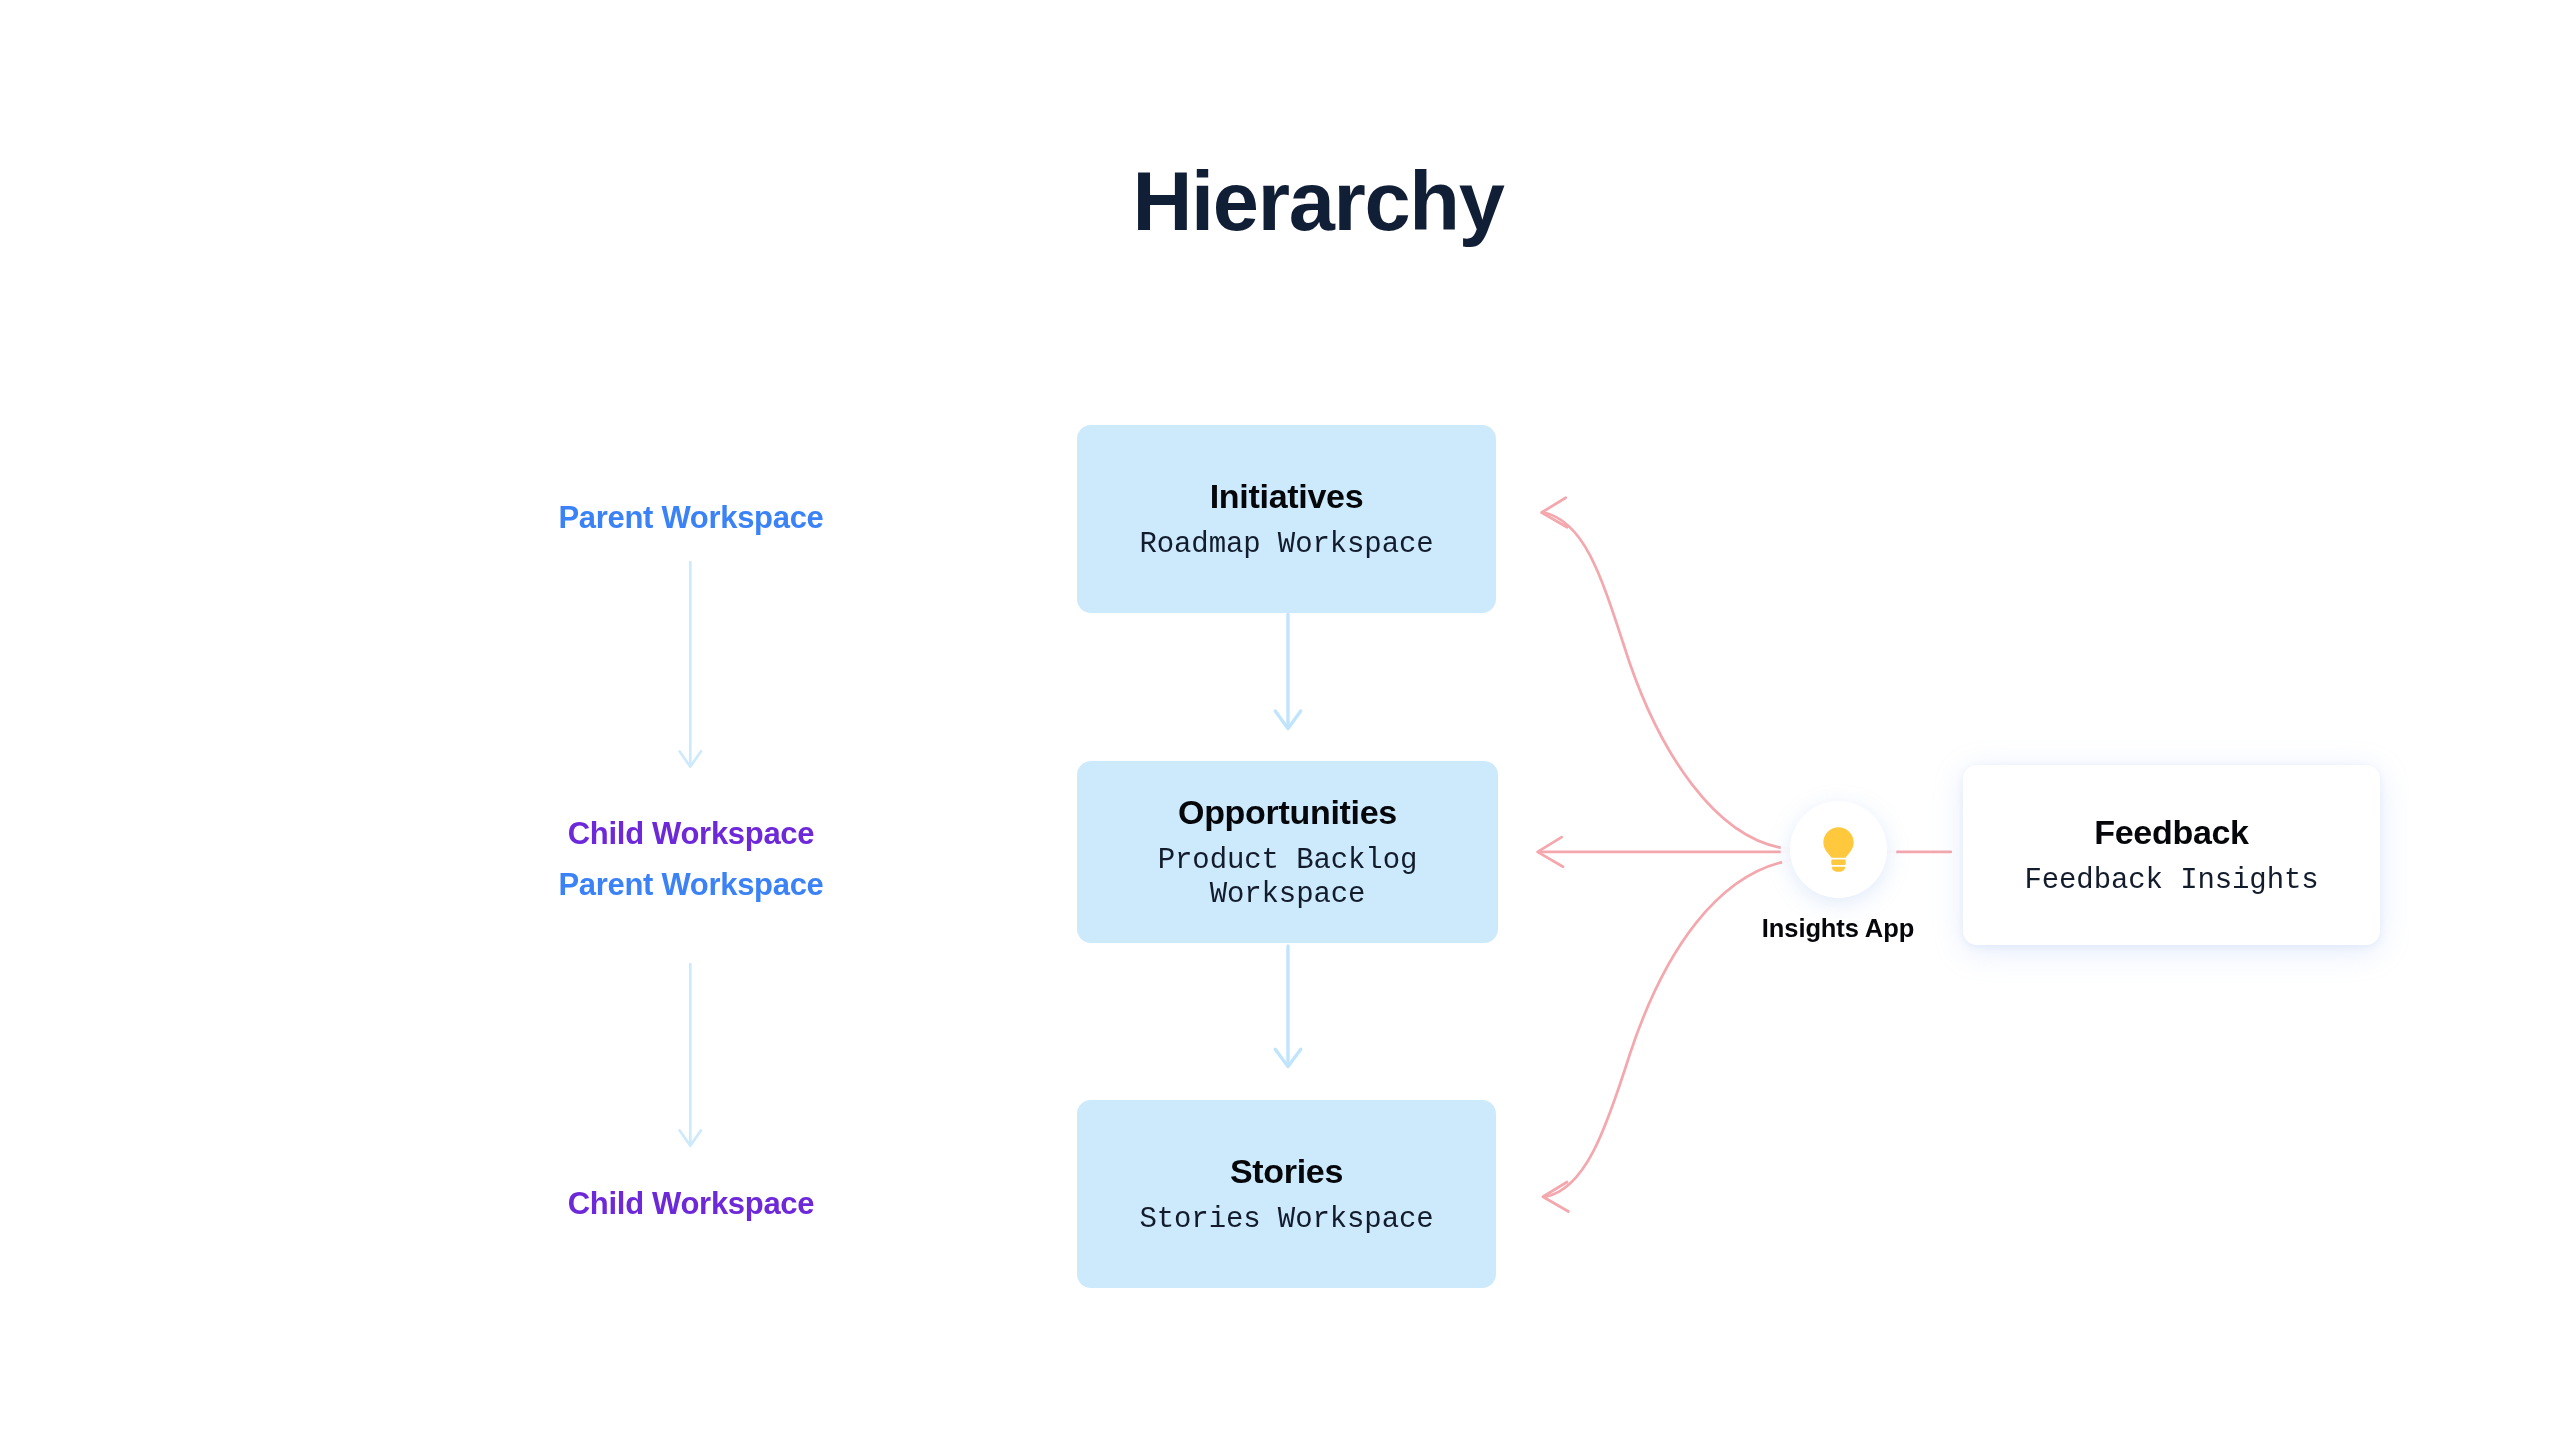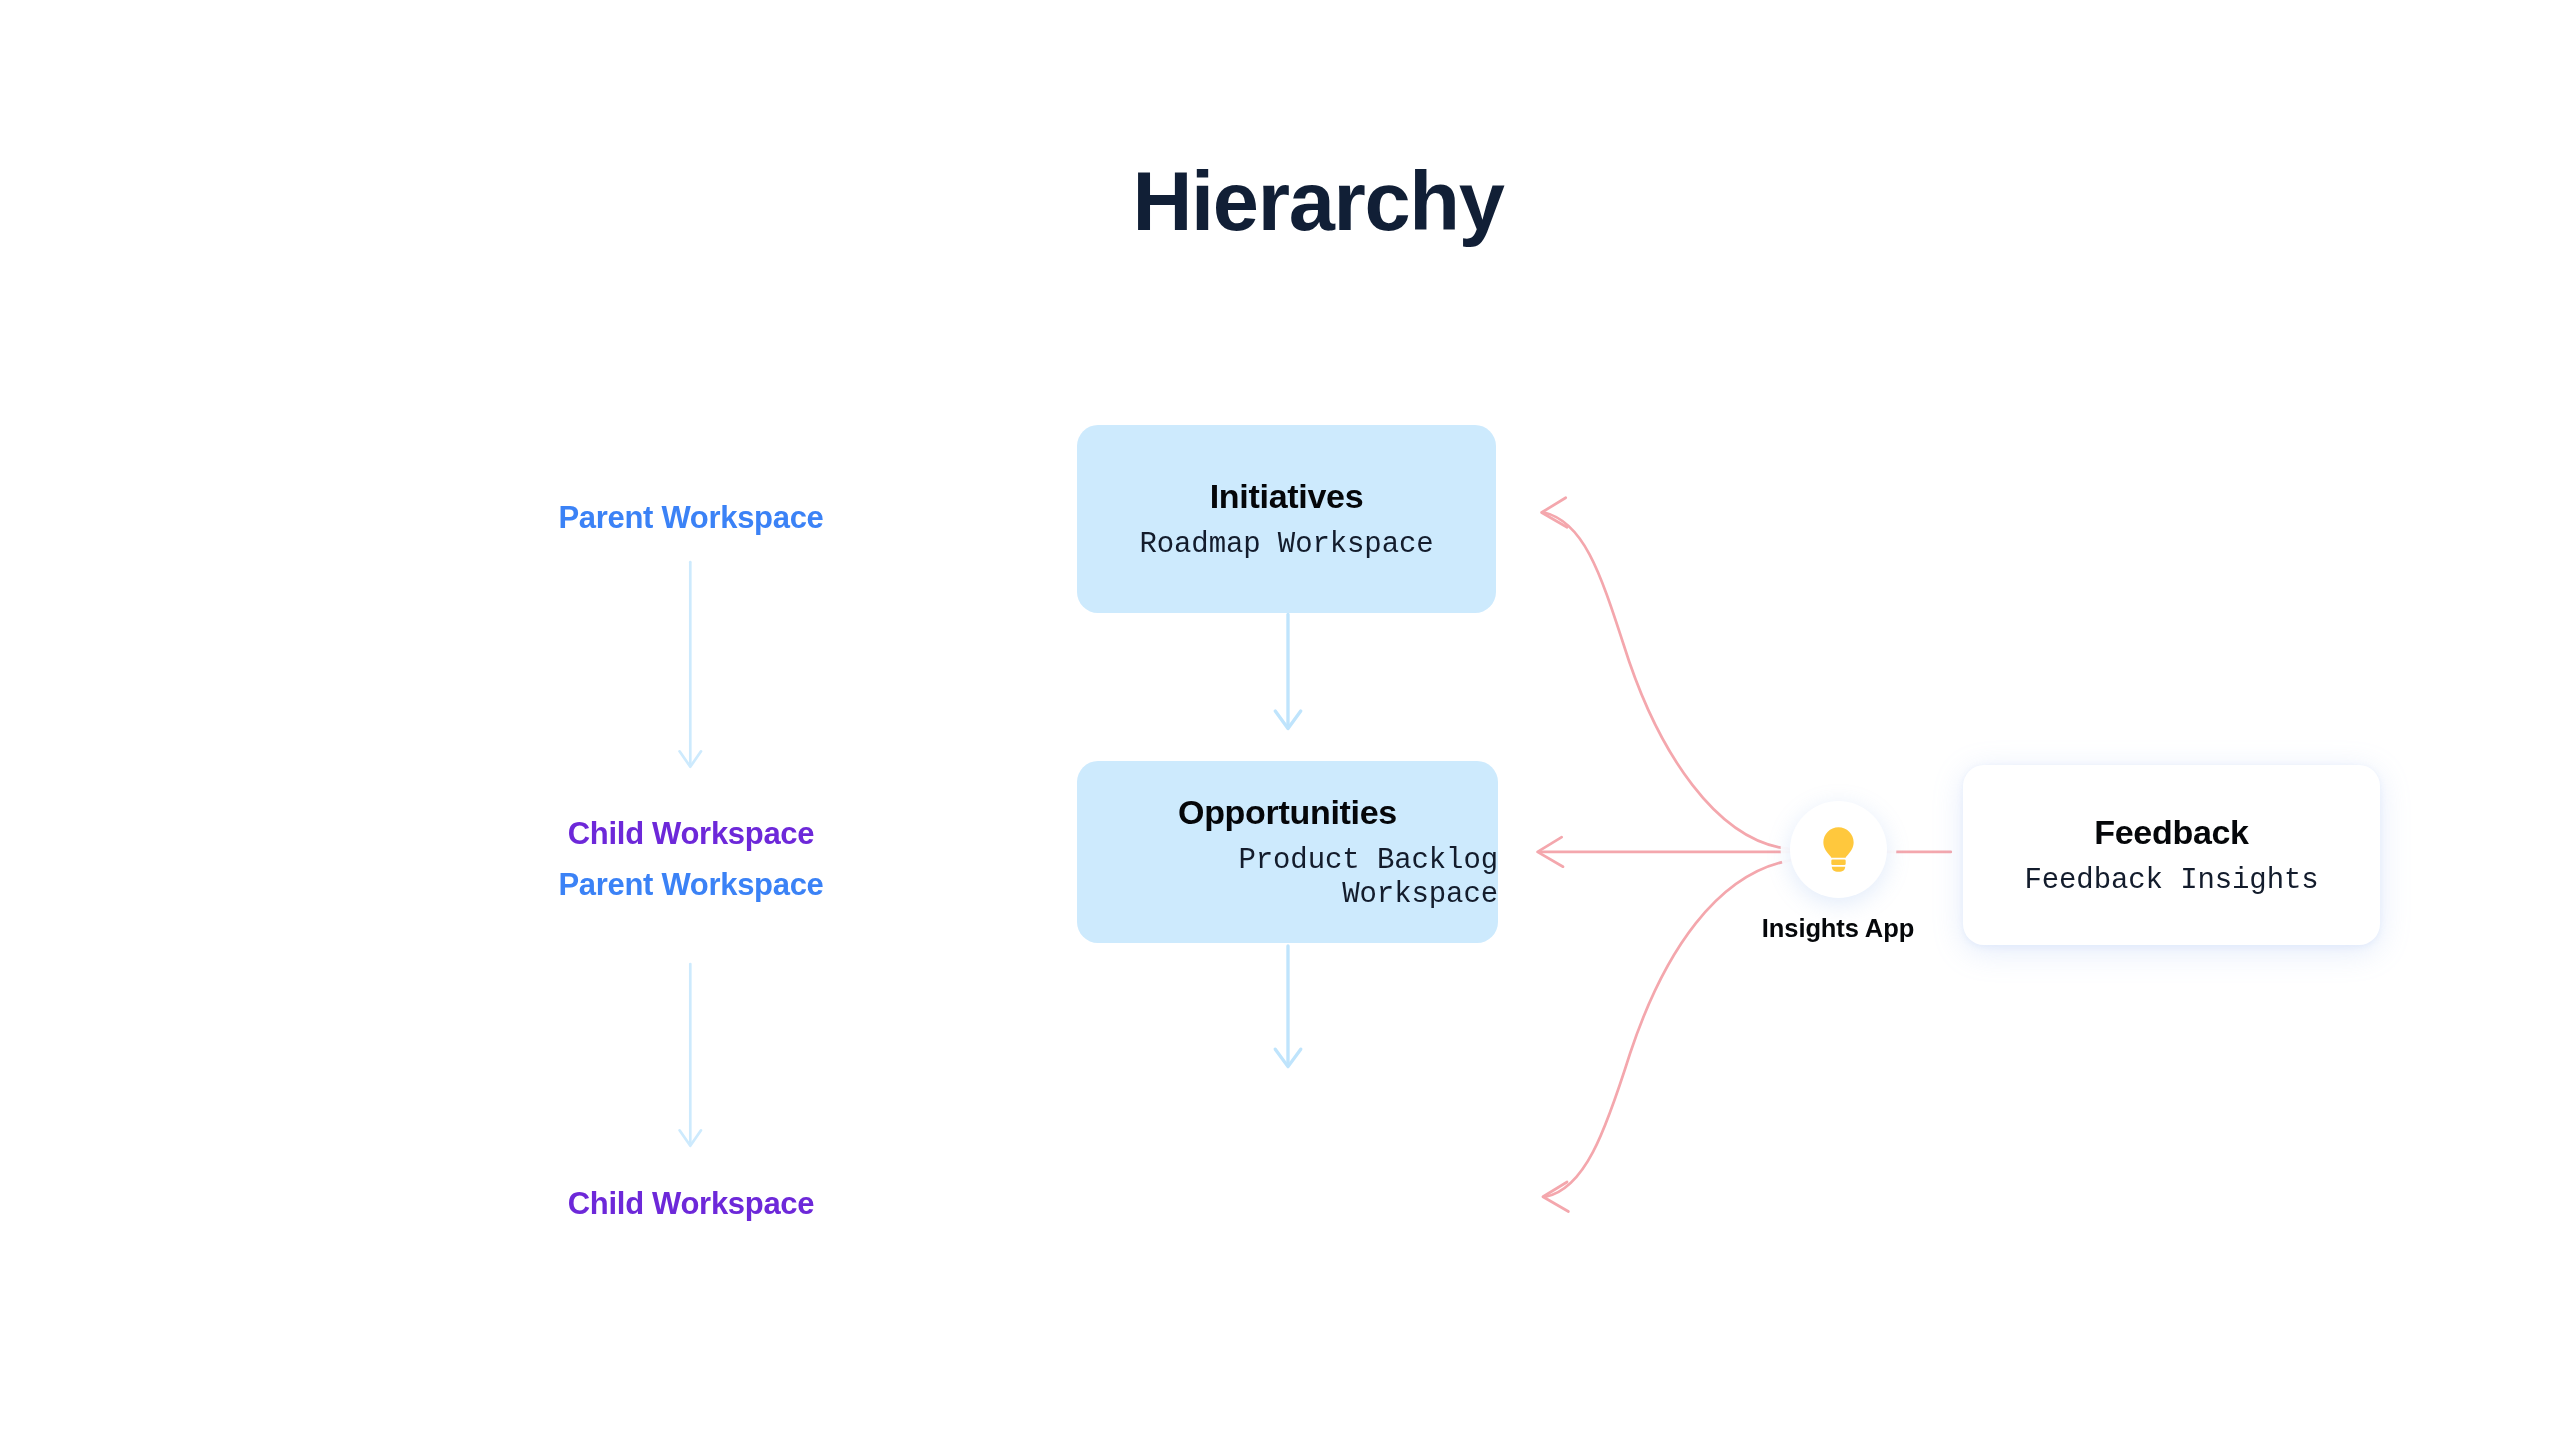--- a/index.html
+++ b/index.html
@@ -56,26 +56,26 @@
   .legend-child  { color: #6d28d9; }
 
   #legend-parent-1 { left: 503px; top: 500px; }
   #legend-child-1  { left: 503px; top: 816px; }
   #legend-parent-2 { left: 503px; top: 867px; }
   #legend-child-2  { left: 503px; top: 1186px; }
 
   
   .node-card {
     position: absolute;
-    border-radius: 21px;
+    border-radius: 14px;
     display: flex;
     flex-direction: column;
     align-items: center;
     justify-content: center;
-    text-align: right;
+    text-align: center;
   }
   .node-card.blue {
     background: #cdeafd;
   }
   .node-card.white {
     background: #ffffff;
     box-shadow: 0 6.7px 31px rgba(130, 170, 235, 0.22),
                 0 1.3px 6.7px rgba(130, 170, 235, 0.12);
   }
   .node-title {
@@ -195,20 +195,24 @@
   <div id="card-initiatives" class="node-card blue">
     <div class="node-title">Initiatives</div>
     <div class="node-subtitle">Roadmap Workspace</div>
   </div>
 
   <div id="card-opportunities" class="node-card blue">
     <div class="node-title">Opportunities</div>
     <div class="node-subtitle">Product Backlog Workspace</div>
   </div>
 
+  <div id="card-stories" class="node-card blue">
+    <div class="node-title">Stories</div>
+    <div class="node-subtitle">Stories Workspace</div>
+  </div>
 
   <div id="card-feedback" class="node-card white">
     <div class="node-title">Feedback</div>
     <div class="node-subtitle">Feedback Insights</div>
   </div>
 
   <div id="insights-node">
     <div id="insights-circle">
       <svg class="bulb-icon" viewBox="0 0 64 64" xmlns="http://www.w3.org/2000/svg">
         <path fill="#ffc83d" d="M32 4C21.5 4 13 12.5 13 23c0 7 3.6 11.7 6.9 15.2 1.6 1.7 2.6 3 3.1 4.2h17.9c.6-1.2 1.6-2.5 3.2-4.2C47.4 34.7 51 30 51 23 51 12.5 42.5 4 32 4z"></path>

